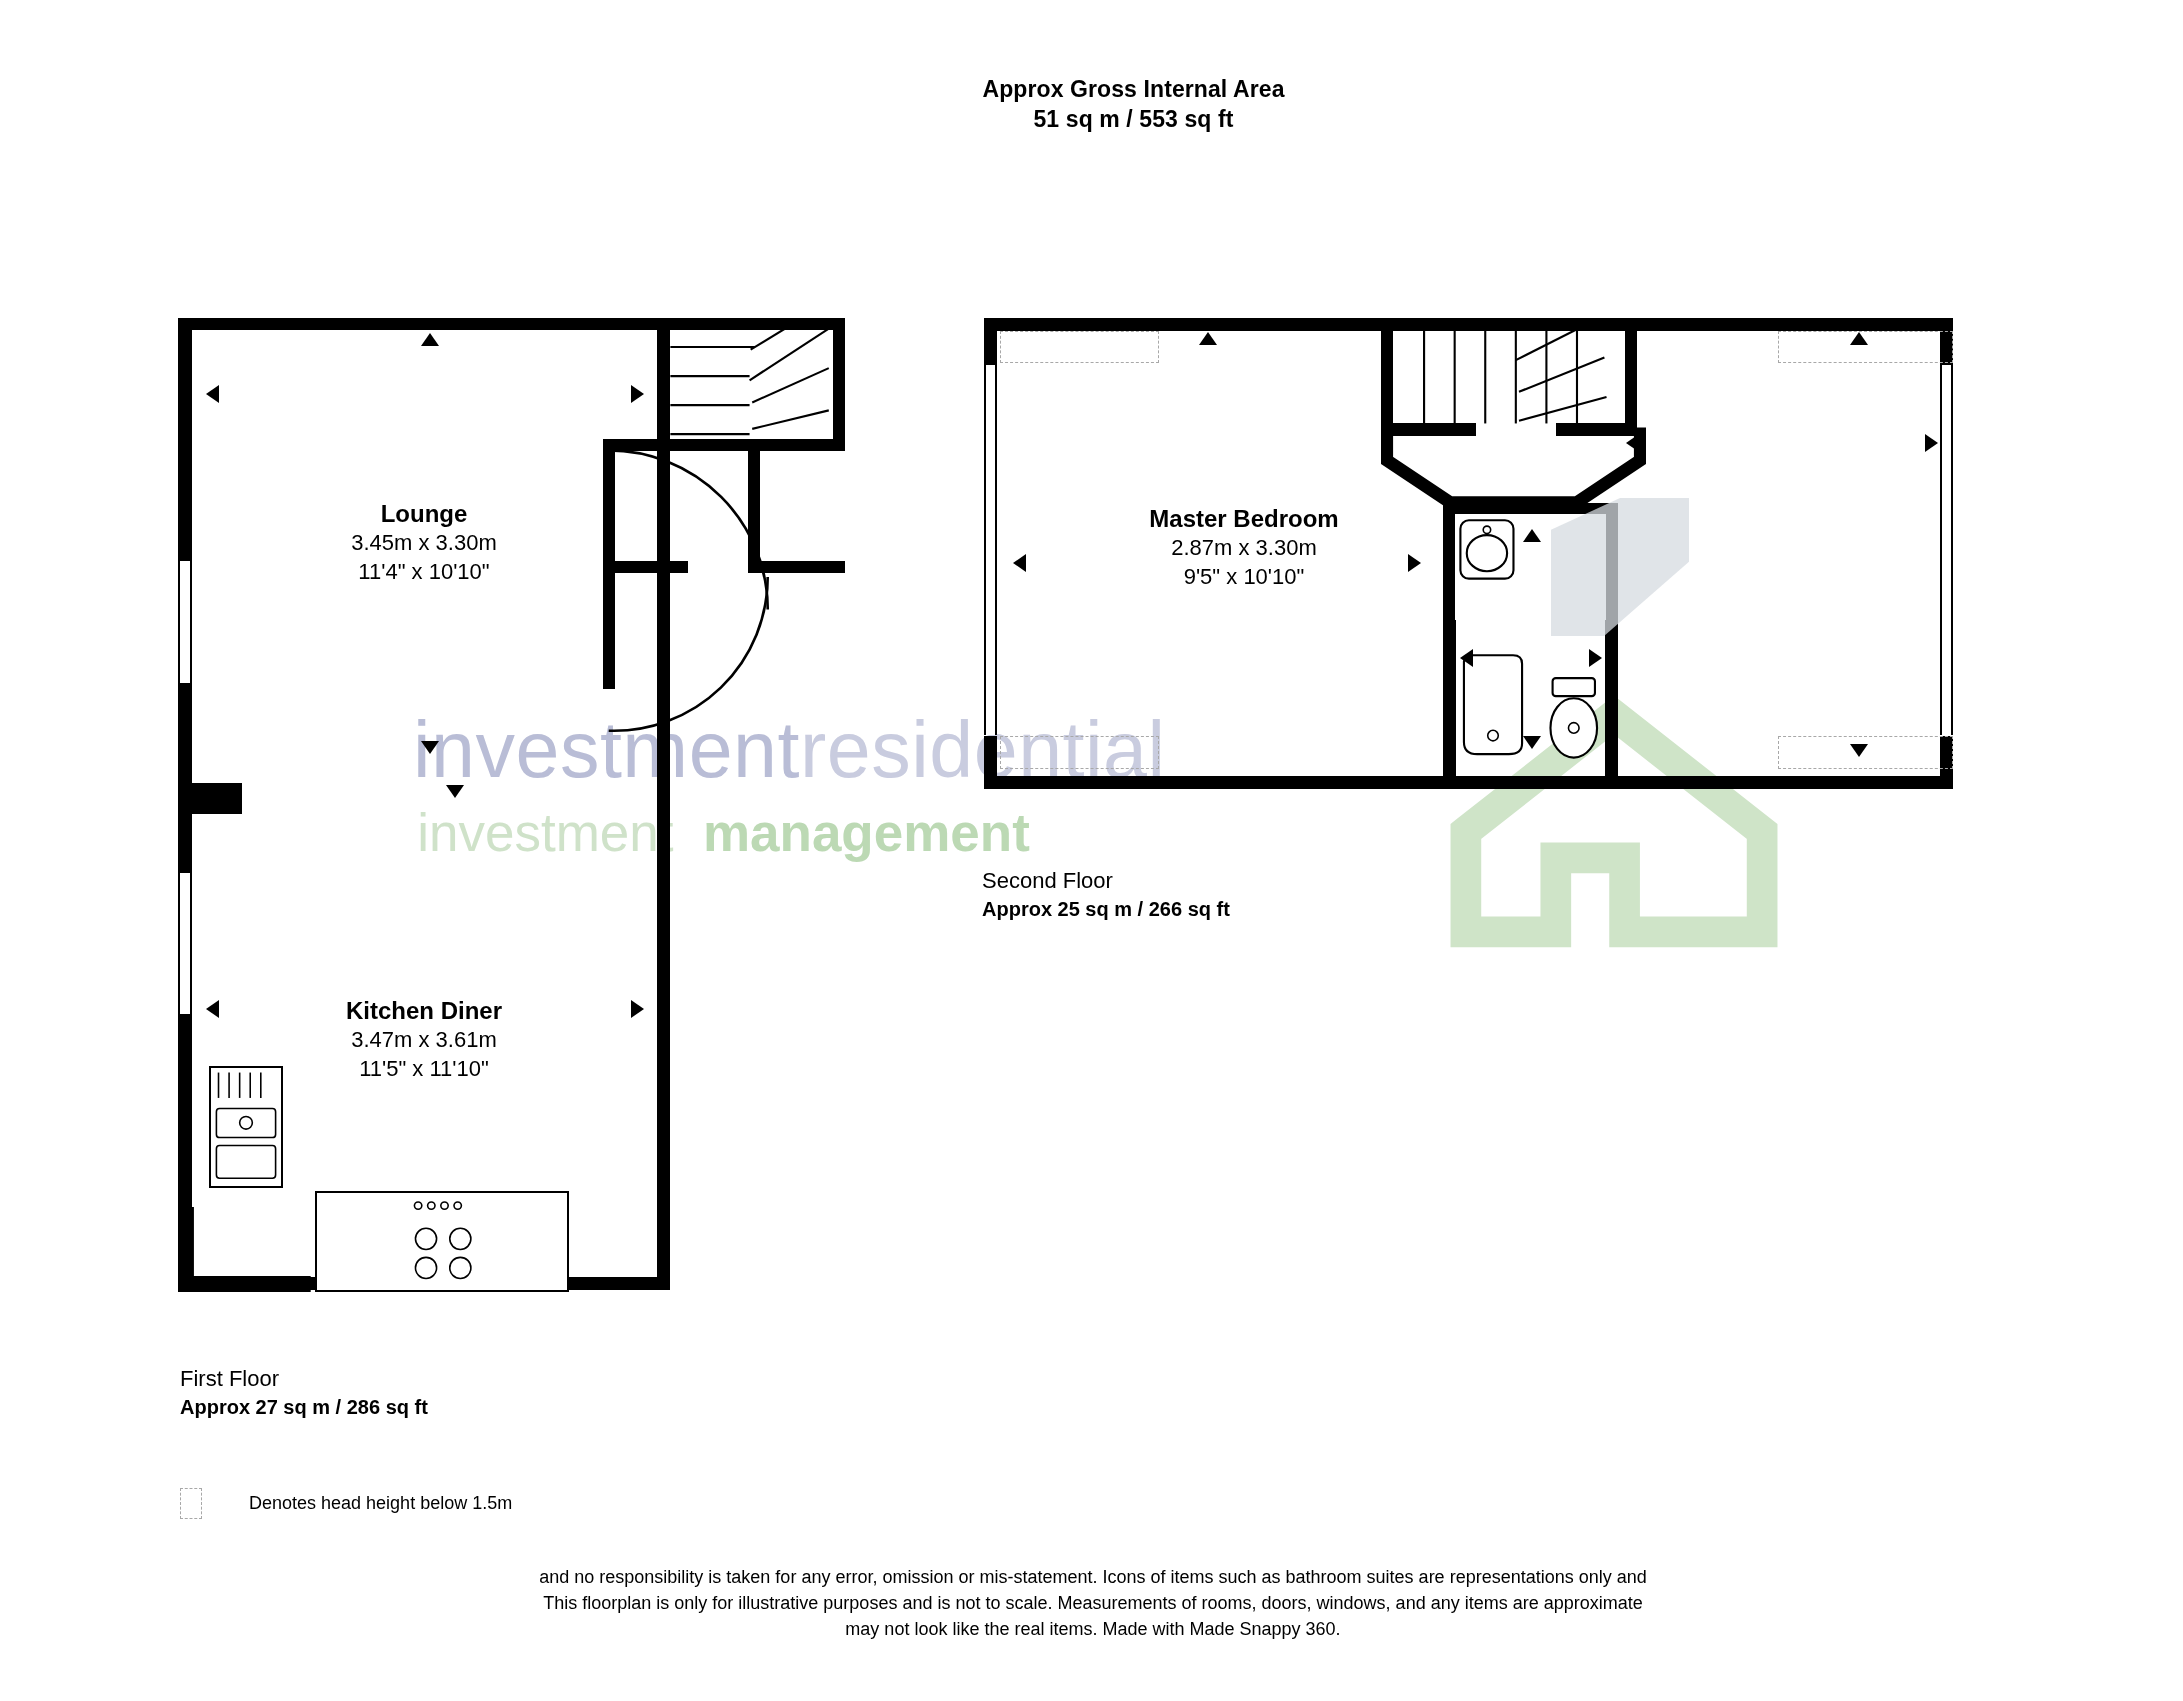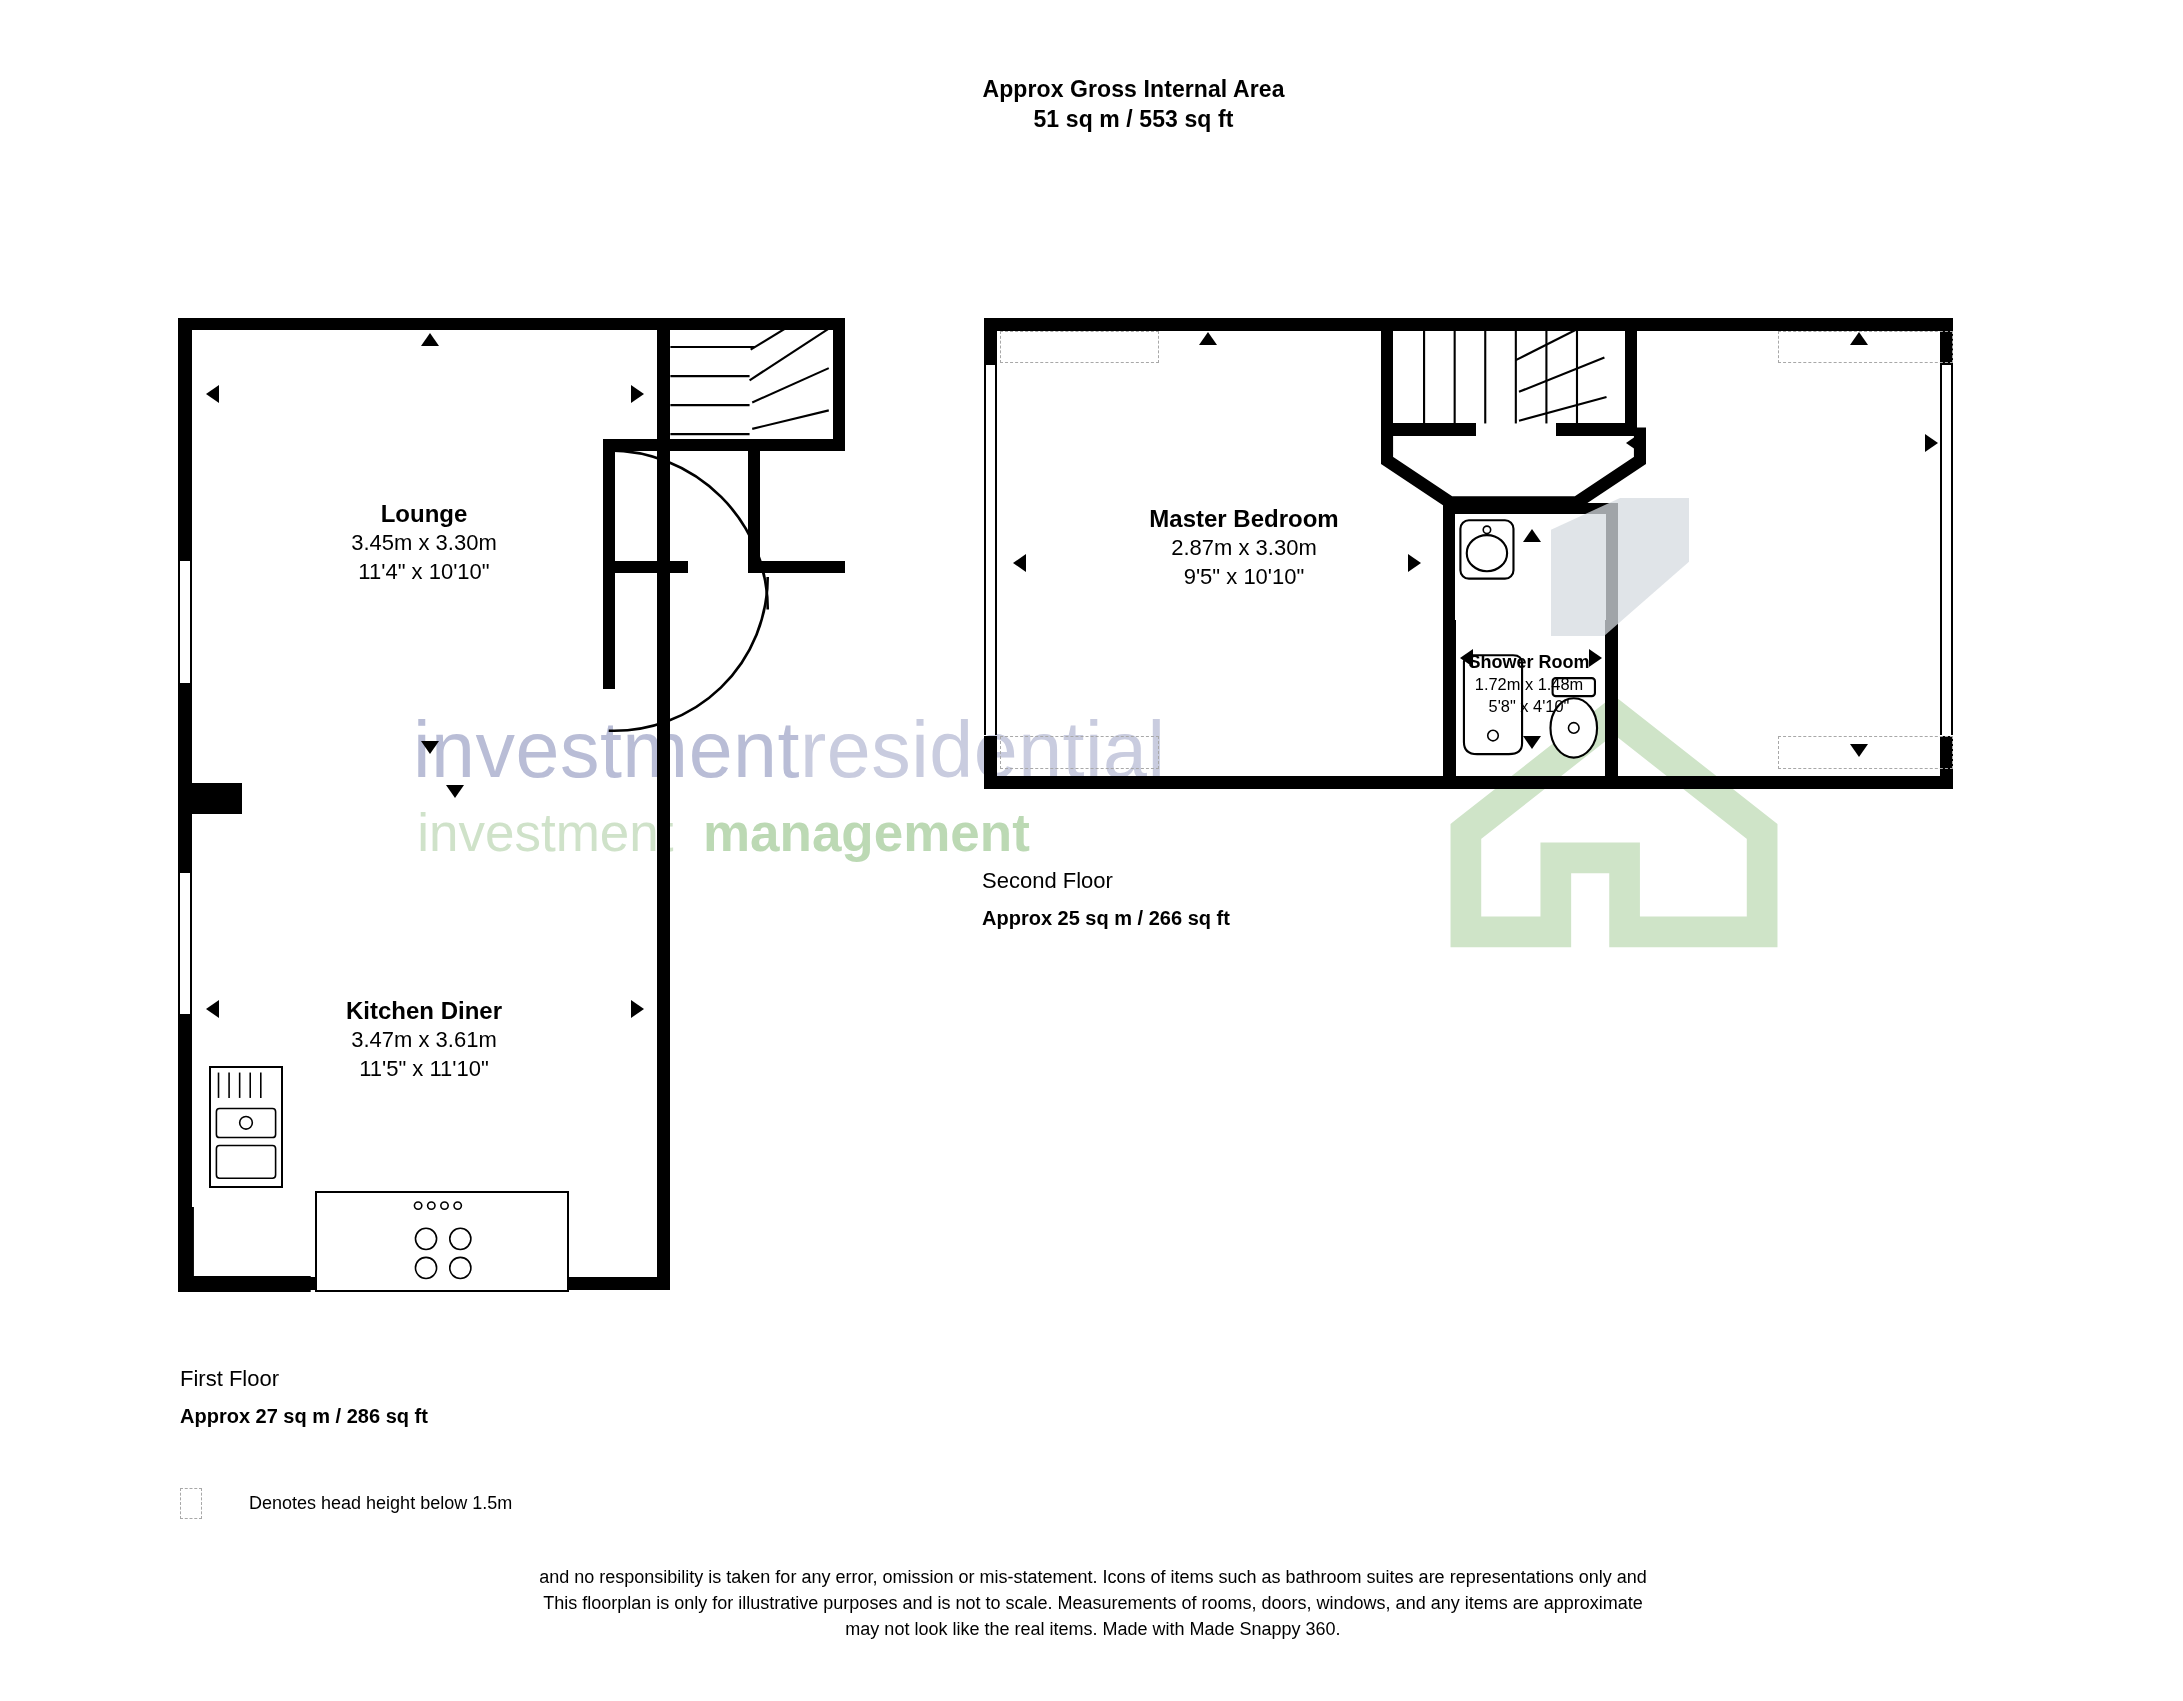--- a/index.html
+++ b/index.html
@@ -67,21 +67,21 @@
   
   .room-label { position: absolute; text-align: center; line-height: 1.30; }
   .room-label .nm { font-size: 24px; font-weight: bold; white-space: nowrap; }
   .room-label .dm { font-size: 22px; white-space: nowrap; }
   .room-label.small .nm { font-size: 18px; }
   .room-label.small .dm { font-size: 16.4px; }
 
   
   .floor-cap { position: absolute; }
   .floor-cap .ttl { font-size: 22px; font-weight: normal; line-height: 1.2; }
-  .floor-cap .sub { font-size: 20px; font-weight: bold; margin-top: 13px; }
+  .floor-cap .sub { font-size: 20px; font-weight: bold; margin-top: 4px; }
 
   
   #legend-box {
     position: absolute;
     border: 1.6px dashed #a8a8a8;
     box-sizing: border-box;
   }
   #legend-text { position: absolute; font-size: 18px; margin-left: 35px; }
 
   
@@ -315,25 +315,20 @@
     <div class="arrow arr-u abs" style="left:581px;top:529px;"></div>
     <div class="arrow arr-d abs" style="left:581px;top:736px;"></div>
 
     <div class="room-label" style="left:85px;top:503px;width:434px;">
       <div class="nm">Master Bedroom</div>
       <div class="dm">2.87m x 3.30m</div>
       <div class="dm">9'5" x 10'10"</div>
     </div>
 
 
-    <div class="room-label small" style="left:468px;top:651px;width:238px;">
-      <div class="nm">Shower Room</div>
-      <div class="dm">1.72m x 1.48m</div>
-      <div class="dm">5'8" x 4'10"</div>
-    </div>
   </div>
 
   <div class="floor-cap abs" style="left:982px;top:868px;">
     <div class="ttl">Second Floor</div>
     <div class="sub">Approx 25 sq m / 266 sq ft</div>
   </div>
 
   <div class="floor-cap abs" style="left:180px;top:1366px;">
     <div class="ttl">First Floor</div>
     <div class="sub">Approx 27 sq m / 286 sq ft</div>

